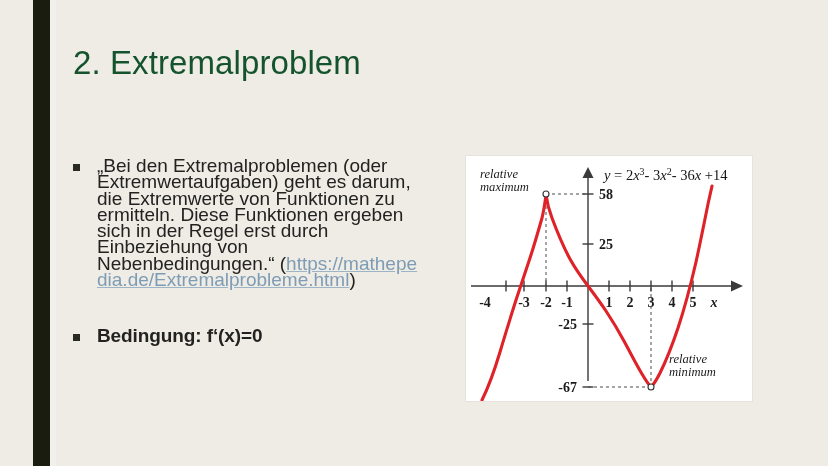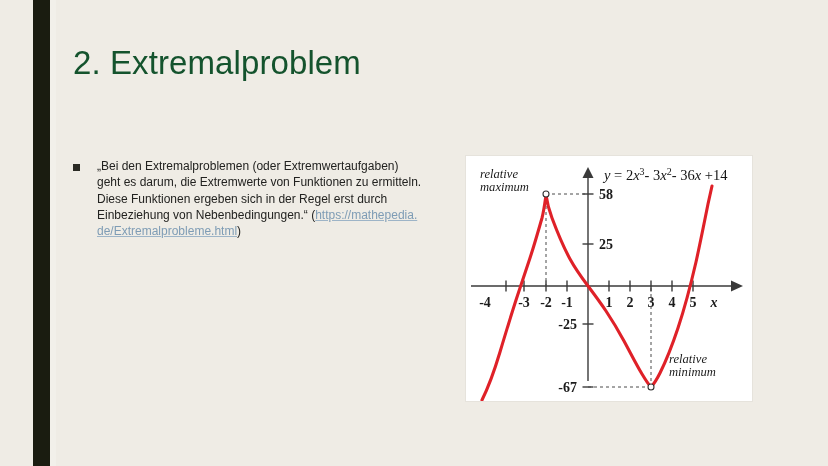--- a/index.html
+++ b/index.html
@@ -65,21 +65,21 @@
   .bullet-marker {
     flex: 0 0 auto;
     width: 7px;
     height: 7px;
     background: #2a2a24;
     margin-top: 6px;
     margin-right: 17px;
   }
   .bullet-text {
     flex: 1 1 auto;
-    font-size: 12px;
+    font-size: 19px;
     line-height: 16.3px;
     color: #222220;
   }
   #bullet-2 {
     margin-top: 40px;
   }
   #bullet-2 .bullet-text {
     font-weight: 700;
     letter-spacing: -0.1px;
   }
@@ -145,20 +145,24 @@
 
   <div id="slide-title">2. Extremalproblem</div>
 
   <div id="body-col">
 
     <div class="bullet-row" id="bullet-1">
       <div class="bullet-marker"></div>
       <div class="bullet-text"><span>„Bei den Extremalproblemen (oder Extremwertaufgaben) geht es darum, die Extremwerte von Funktionen zu ermitteln. Diese Funktionen ergeben sich in der Regel erst durch Einbeziehung von Nebenbedingungen.“ (</span><a class="extlink" href="#">https://mathepedia.de/Extremalprobleme.html</a><span>)</span></div>
     </div>
 
+    <div class="bullet-row" id="bullet-2">
+      <div class="bullet-marker"></div>
+      <div class="bullet-text">Bedingung: f‘(x)=0</div>
+    </div>
 
   </div>
 
   <div id="graph-panel">
     <svg width="286" height="245" viewBox="0 0 286 245" xmlns="http://www.w3.org/2000/svg">
 
       <rect x="0" y="0" width="286" height="245" fill="#ffffff"></rect>
 
       <g>
         <line class="axis-line" x1="5" y1="130" x2="265" y2="130"></line>

